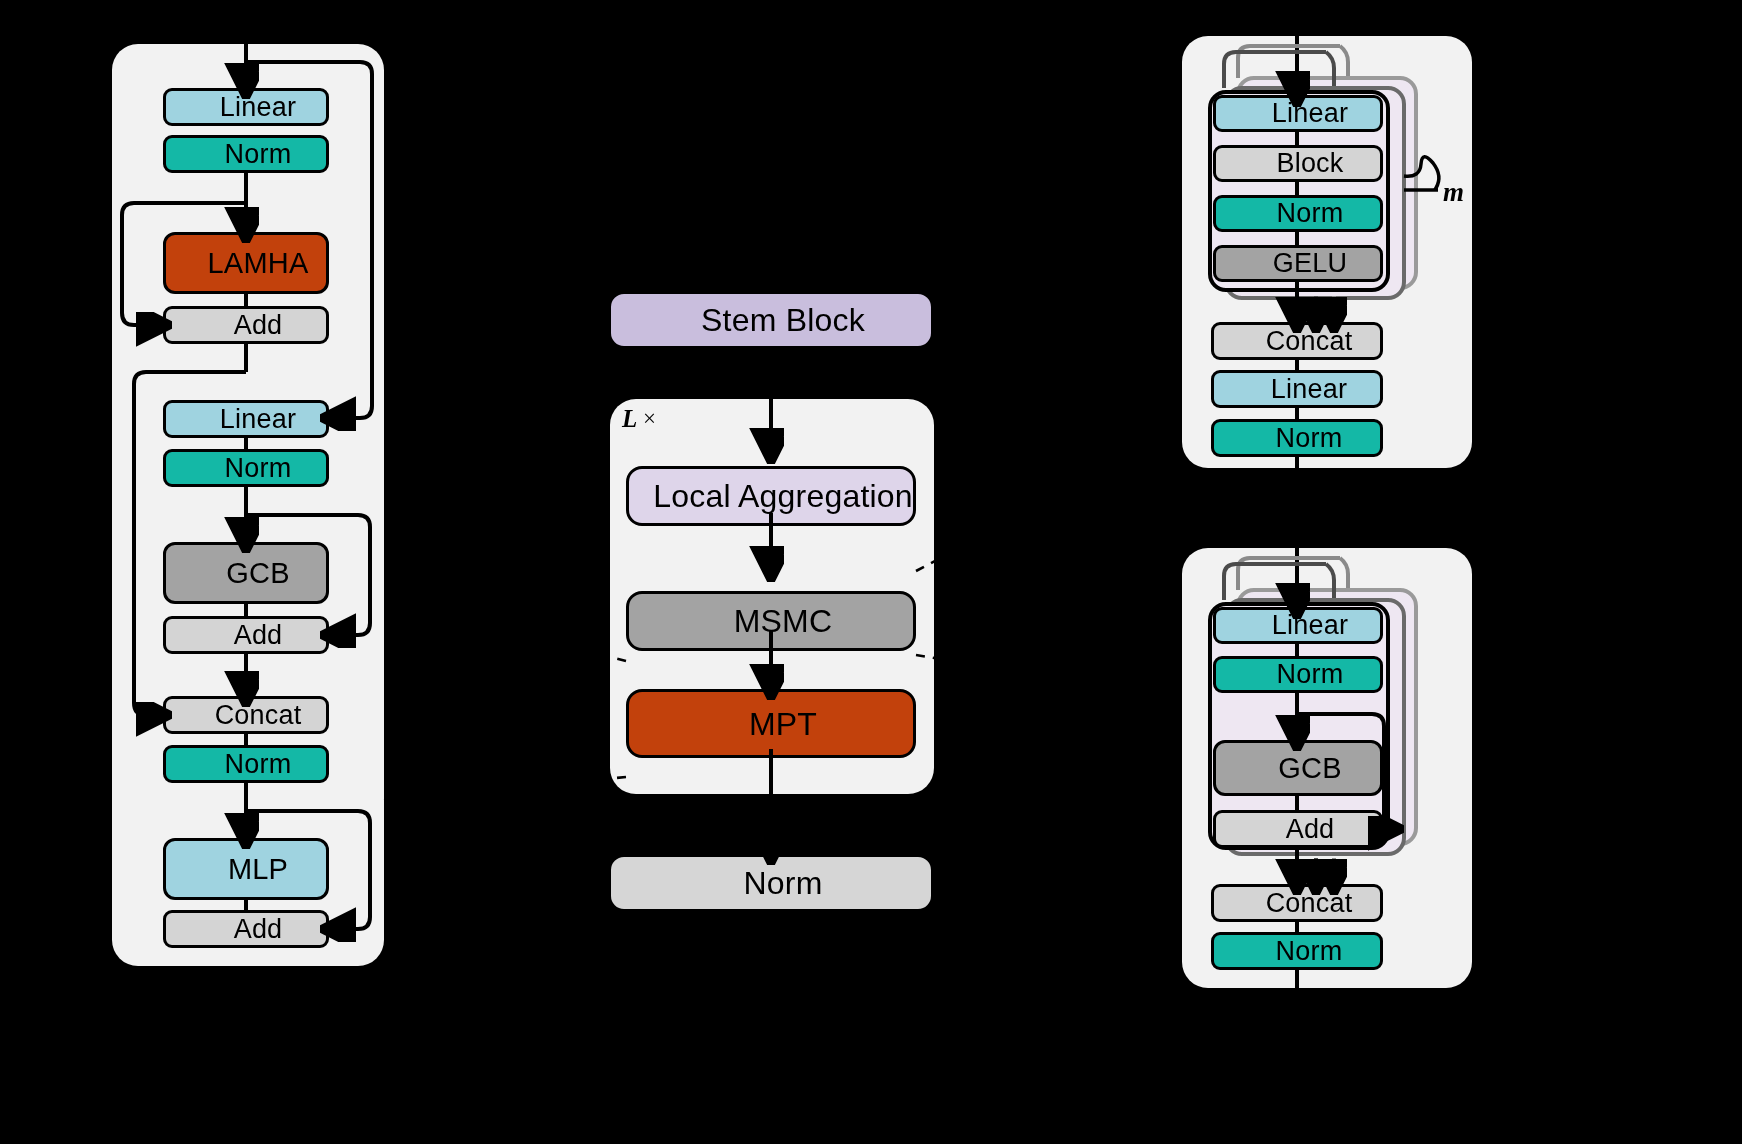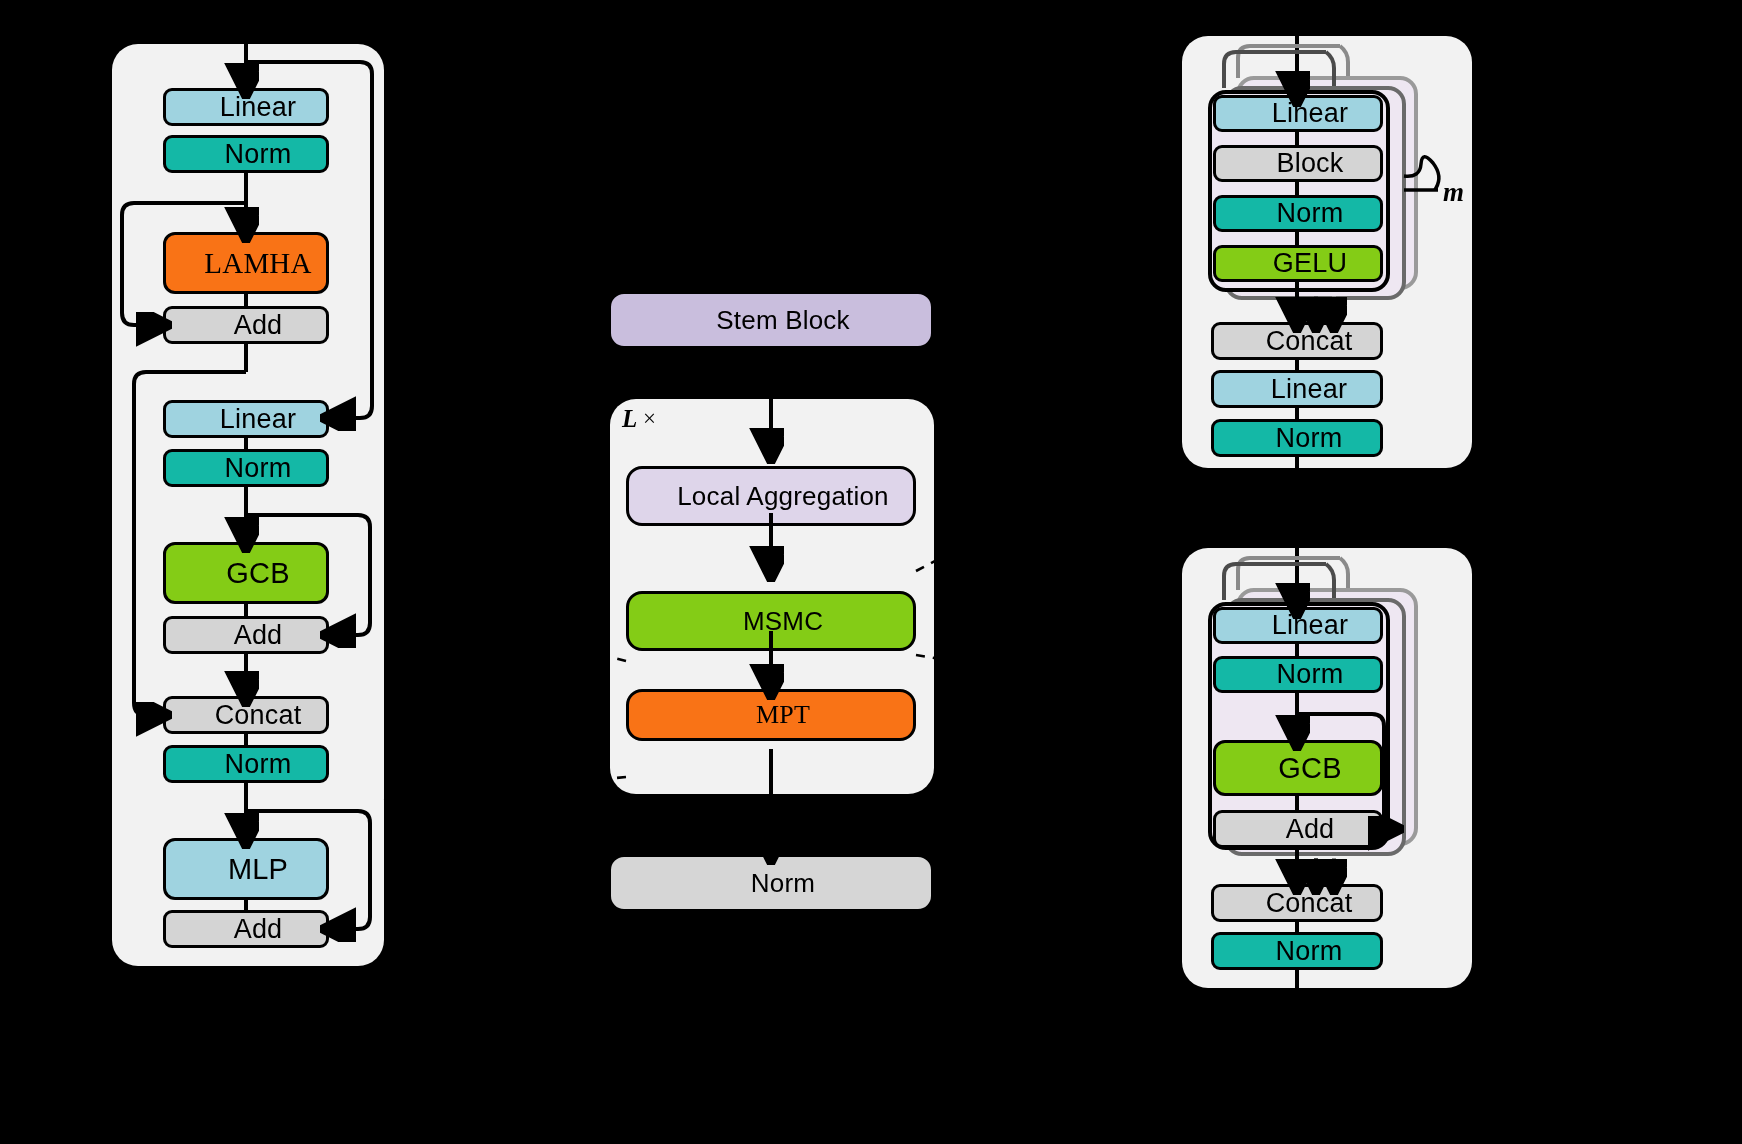--- a/index.html
+++ b/index.html
@@ -7,28 +7,28 @@
        font-family:"Liberation Sans",sans-serif;}
 
   
   .panel{position:absolute;background:#f2f2f2;border-radius:26px;}
 
   
   .node{position:absolute;box-sizing:border-box;border:3.5px solid #000;
         border-radius:9px;display:flex;align-items:center;justify-content:center;
         color:#000;font-size:27px;line-height:1;letter-spacing:.2px;padding-left:24px;}
   .node.big{font-size:29px;border-radius:12px;}
-  .node.pill{border-radius:16px;font-size:26px;}
+  .node.pill{border-radius:16px;font-size:32px;}
 
   
   .c-blue  {background:#9fd3e0;}
   .c-lav   {background:#14b8a6;}
-  .c-pink  {background:#f97316;font-family:Liberation Serif, serif;}
+  .c-pink  {background:#c2410c;}
   .c-gray  {background:#d4d4d4;}
-  .c-green {background:#84cc16;text-align:right;}
+  .c-green {background:#a3a3a3;text-align:right;}
   .c-purple{background:#c9bedd;}
   .c-purple2{background:#ded5ea;}
   .c-ltgray{background:#d6d6d6;}
 
   
   .wires{position:absolute;left:0;top:0;width:1742px;height:1144px;
          overflow:visible;pointer-events:none;}
   .wires path,.wires line{fill:none;stroke:#000;stroke-width:4;}
   .wires .thin{stroke-width:3.5;}
   .wires .dash{stroke-width:2.6;stroke-dasharray:9 8;}
@@ -67,21 +67,21 @@
 
 <div class="node c-purple pill" style="left:608px;top:291px;width:326px;height:58px;">Stem Block</div>
 
 <div class="panel" style="left:610px;top:399px;width:324px;height:395px;"></div>
 
 <span class="mlabel" style="left:622px;top:405px;font-size:25px;">L</span>
 <span class="mlabel" style="left:643px;top:406px;font-size:23px;font-style:normal;font-weight:normal;">×</span>
 
 <div class="node c-purple2 pill" style="left:626px;top:466px;width:290px;height:60px;">Local Aggregation</div>
 <div class="node c-green pill" style="left:626px;top:571px;width:290px;height:60px;margin-top:20px;">MSMC</div>
-<div class="node c-pink pill" style="left:626px;top:689px;width:290px;height:52px;">MPT</div>
+<div class="node c-pink pill" style="left:626px;top:689px;width:290px;height:69px;">MPT</div>
 
 <div class="node c-ltgray pill" style="left:608px;top:854px;width:326px;height:58px;">Norm</div>
 
 <div class="panel" style="left:1182px;top:36px;width:290px;height:432px;"></div>
 
 <div class="ghost g-far" style="left:1236px;top:76px;width:182px;height:214px;"></div>
 <div class="ghost g-mid" style="left:1224px;top:86px;width:182px;height:214px;"></div>
 <div class="ghost" style="left:1208px;top:90px;width:182px;height:202px;border:4px solid #000;"></div>
 
 <div class="node c-blue" style="left:1213px;top:95px;width:170px;height:37px;">Linear</div>

